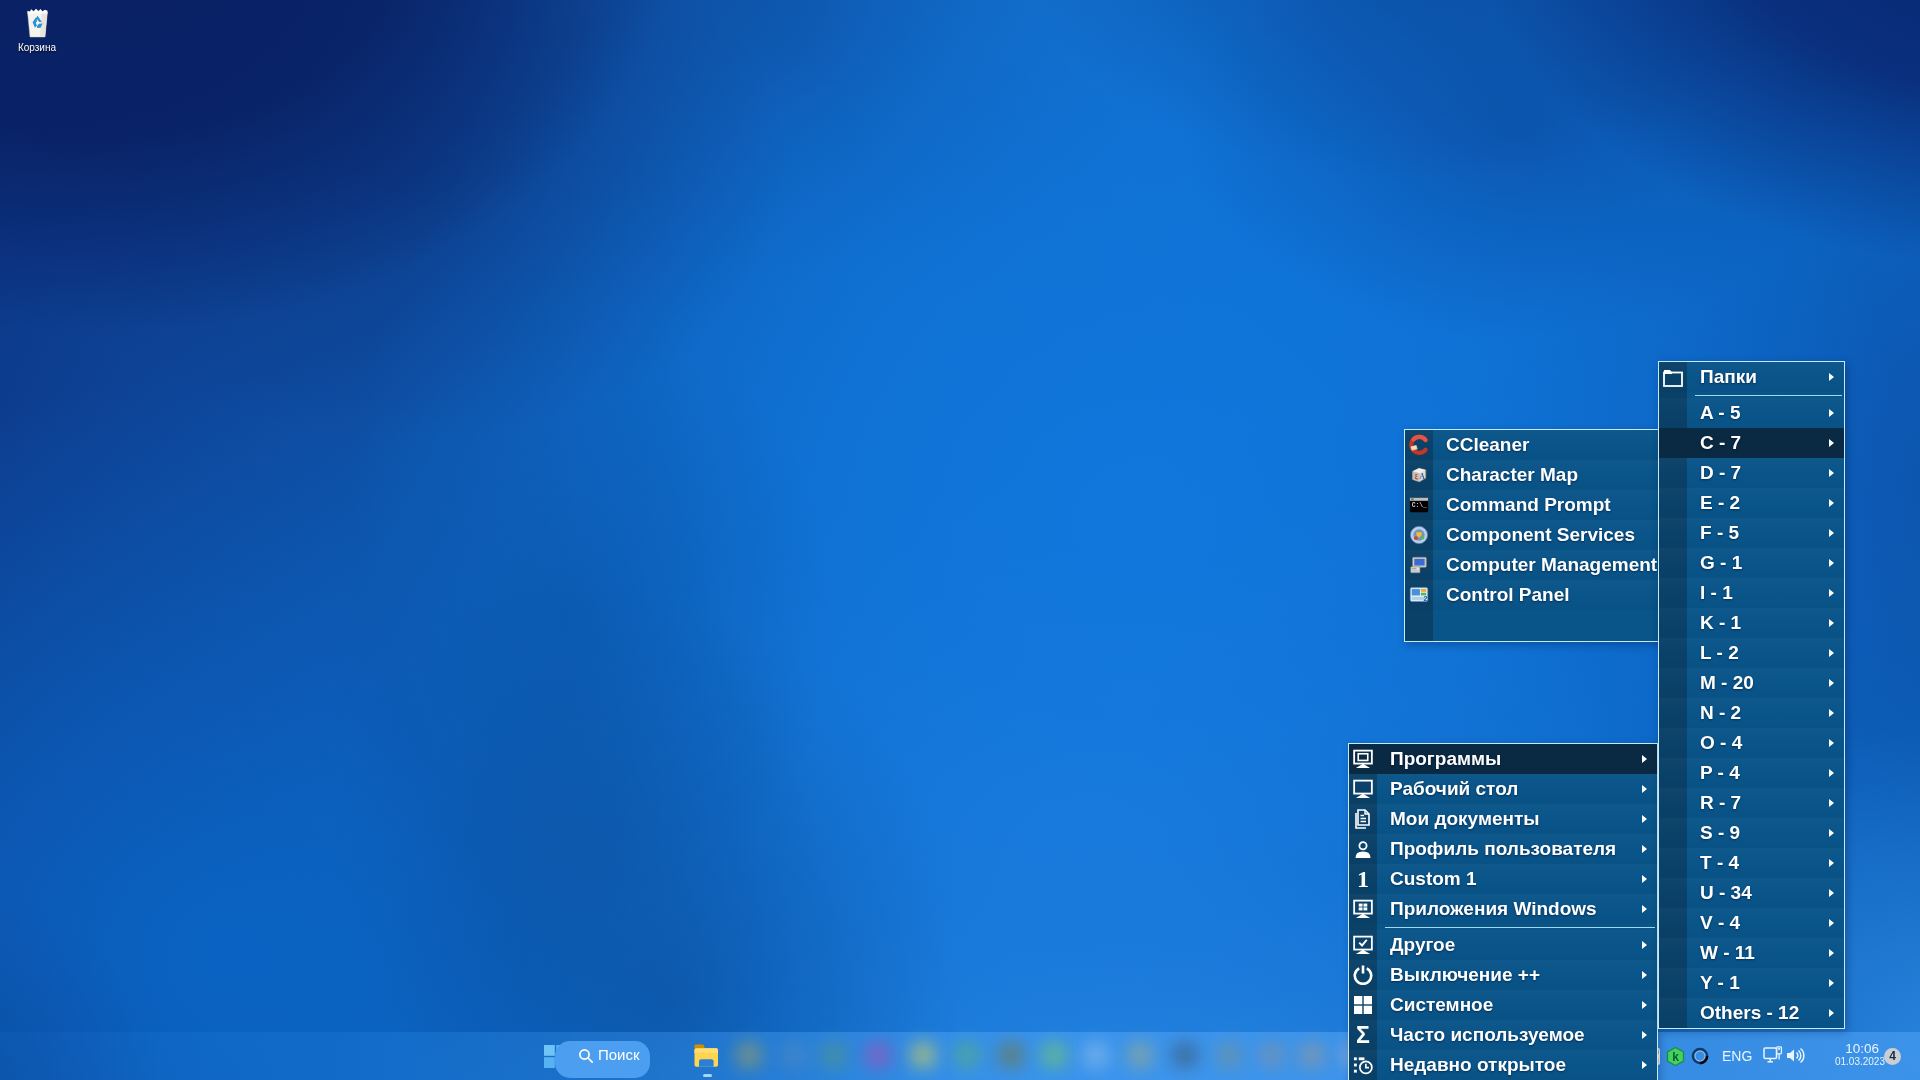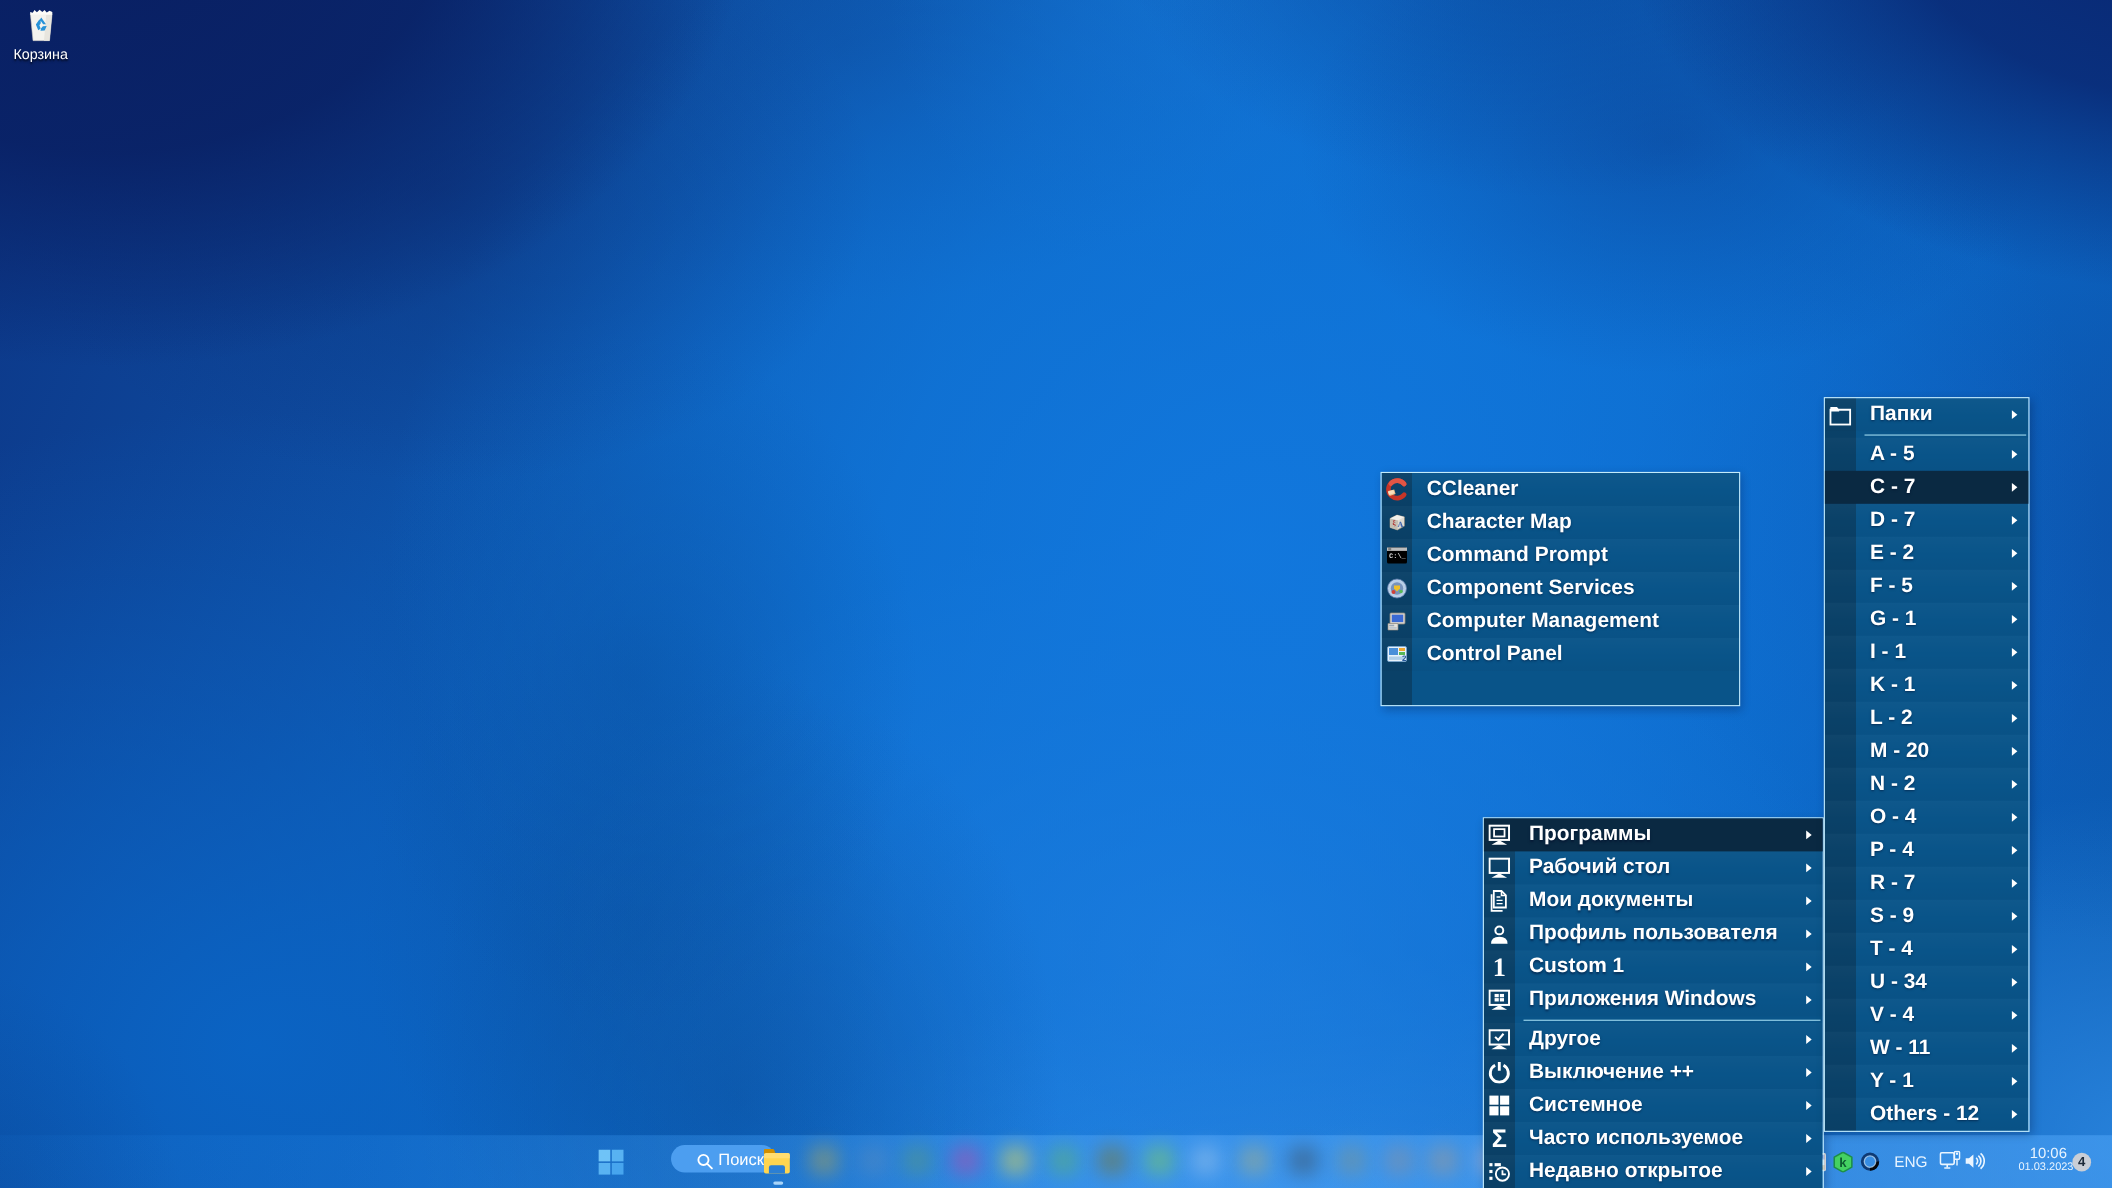--- a/index.html
+++ b/index.html
@@ -28,54 +28,54 @@
       radial-gradient(560px 330px at 40% 4%, rgba(14,70,150,0.55) 0%, rgba(14,70,150,0) 70%),
       radial-gradient(1000px 800px at 12% 88%, rgba(10,101,198,0.9) 0%, rgba(10,101,198,0) 72%),
       radial-gradient(700px 520px at 103% 45%, rgba(13,78,166,0.65) 0%, rgba(13,78,166,0) 72%),
       radial-gradient(620px 440px at 102% 96%, rgba(47,140,230,0.8) 0%, rgba(47,140,230,0) 72%),
       linear-gradient(112deg, #0c3585 0%, #0e4da2 22%, #0d68c4 42%, #0c6fd0 60%, #0b64c2 82%, #0c5cb2 100%);
   }
   
   #bin { position:absolute; left:26px; top:8px; width:23px; height:30px; }
   #binlabel {
     position:absolute; left:0px; top:42px; width:74px; text-align:center;
-    color:#fff; font-size:13px; text-shadow:0 1px 2px rgba(0,0,0,0.8);
+    color:#fff; font-size:10px; text-shadow:0 1px 2px rgba(0,0,0,0.8);
   }
   
   .menu {
     position:absolute; z-index:10;
     border:1px solid #c4ebfa;
     background:linear-gradient(90deg, #0a4168 0px, #0a4168 28px, #095489 28px, #095489 100%);
     box-shadow:2px 3px 8px rgba(0,10,40,0.28);
   }
   .mrow {
     height:30px; display:flex; align-items:center; position:relative;
     color:#fff; font-size:19px; font-weight:bold;
   }
   .mrow:not(.hl) { background:linear-gradient(180deg, rgba(255,255,255,0.022) 0%, rgba(255,255,255,0) 55%, rgba(0,10,30,0.03) 100%);padding-left:20px; }
   .mrow .txt { position:absolute; left:41px; white-space:nowrap; text-shadow:0 1px 2px rgba(0,10,40,0.5); }
   .mrow .ic  { position:absolute; left:4px; width:20px; height:20px; display:flex; align-items:center; justify-content:center; }
   .mrow .arr { position:absolute; right:10px; width:0; height:0; border-left:5.5px solid #fff; border-top:4px solid transparent; border-bottom:4px solid transparent; }
   .hl { background:#0a2942; }
   .sep { height:6px; position:relative; }
   .sep:after { content:""; position:absolute; left:36px; right:2px; top:3px; height:1px; background:#9fd9ef; }
 
-  #menuPrograms { left:1255px; top:429px;  width:327px; height:213px; }
+  #menuPrograms { left:1404px; top:429px;  width:327px; height:213px; }
   #menuMain     { left:1348px; top:699px;  width:310px; height:338px;margin-top:44px; }
   #menuFolders  { left:1658px; top:361px;  width:187px; height:668px; }
 
   
   #taskbar {
     position:absolute; left:0; top:1032px; width:1920px; height:48px; z-index:5;
     background:linear-gradient(90deg,rgba(30,130,230,0.08) 0%,rgba(45,142,236,0.2) 18%,rgba(65,157,244,0.4) 38%,rgba(80,165,248,0.52) 55%,rgba(82,167,249,0.56) 75%,rgba(78,164,247,0.55) 100%);
   }
   #taskbar * { position:absolute; }
   .blurIcon { top:10px; width:26px; height:26px; border-radius:6px; filter:blur(8px); opacity:0.62; }
   #searchPill {
-    left:610px; top:9px; width:95px; height:25px;
+    left:555px; top:9px; width:95px; height:37px;
     background:#4c9ef0; border-radius:15px;
   }
   #searchPill span { position:absolute; left:43px; top:5px; color:#fff; font-size:15px; }
   .trayTxt { color:#e8f4ff; font-size:14px; white-space:nowrap; }
   #badge {
     left:1884px; top:1047.5px; width:17px; height:17px; border-radius:50%;
     background:#c9ced6; color:#1d2a39; font-size:12px; font-weight:bold;
     display:flex; align-items:center; justify-content:center; position:absolute; z-index:6;
   }
 </style>

